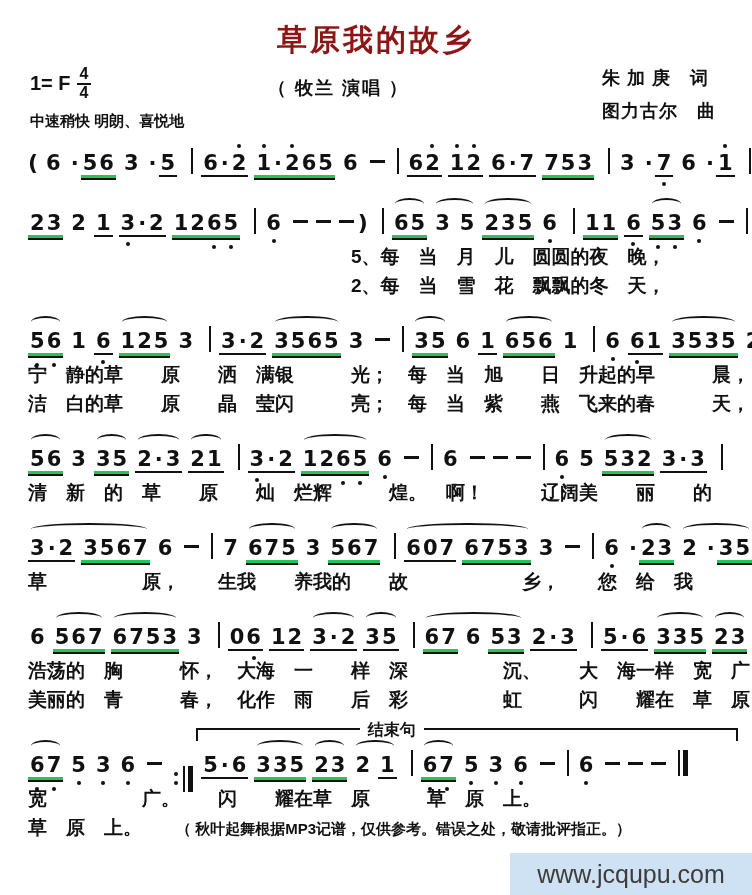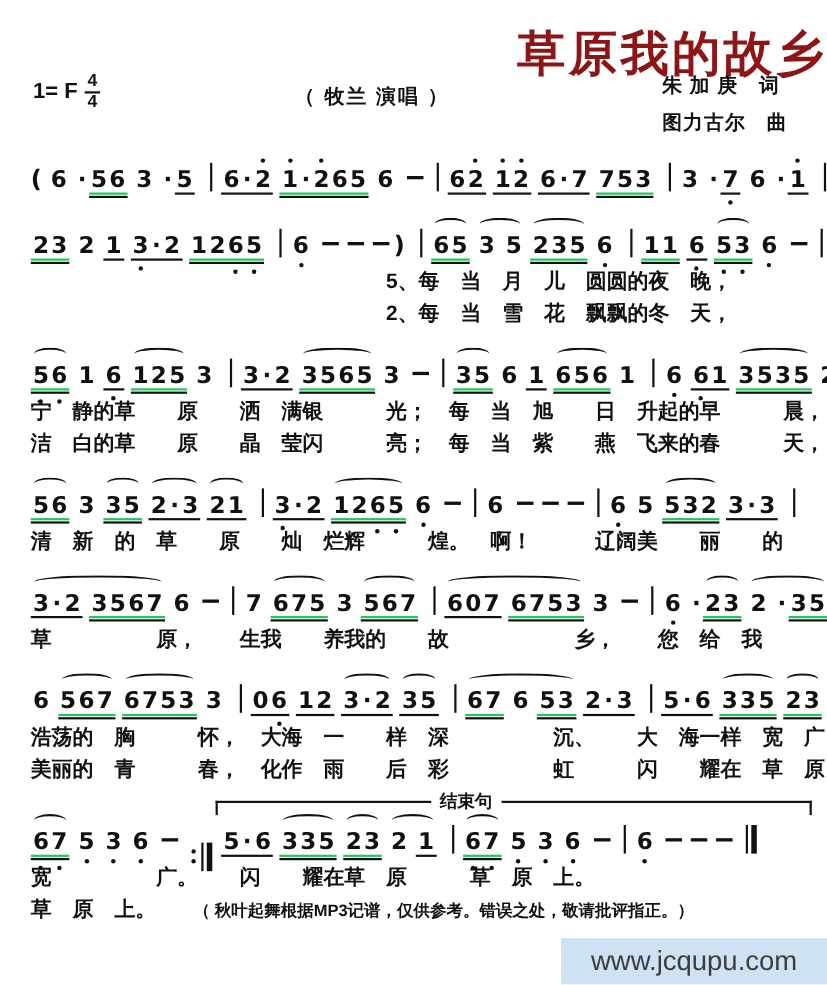--- a/index.html
+++ b/index.html
@@ -2,21 +2,21 @@
 <html><head>
 <meta charset="utf-8">
 <style>
   html,body{margin:0;padding:0;background:#fff;}
   body{width:752px;height:895px;overflow:hidden;position:relative;
        font-family:"Liberation Sans","DejaVu Sans",sans-serif;color:#111;}
   .page{position:relative;width:752px;height:895px;background:#fff;}
 
   
   .header{position:relative;height:132px;}
-  .title{margin:0;padding-top:20px;text-align:right;font-size:44px;font-weight:bold;
+  .title{margin:0;padding-top:20px;text-align:center;font-size:30px;font-weight:bold;
          letter-spacing:3px;}
   .subtitle{position:absolute;top:76px;left:0;width:90%;text-align:center;
             font-weight:bold;font-size:18px;letter-spacing:2px;}
   .left-meta{position:absolute;top:66px;left:30px;}
   .keysig{font-weight:bold;font-size:20px;display:flex;align-items:center;gap:6px;}
   .frac{display:inline-flex;flex-direction:column;align-items:center;line-height:1.05;
         font-size:16px;font-weight:bold;}
   .frac .top{border-bottom:2px solid #111;padding:0 3px;}
   .tempo{font-weight:bold;font-size:15px;margin-top:10px;}
   .credits{position:absolute;top:62px;right:36px;font-weight:bold;font-size:18px;
@@ -24,21 +24,21 @@
 
   
   .score{padding-left:28px;padding-right:8px;}
   .system{position:relative;margin-bottom:10px;}
   .system.has-ending{margin-top:20px;}
   .music{white-space:nowrap;padding-top:16px;height:34px;font-weight:bold;font-size:21px;
          font-family:"DejaVu Sans","Liberation Sans",sans-serif;}
   .tok{display:inline-block;margin-right:6px;vertical-align:baseline;}
   .ng{position:relative;display:inline-block;padding:0 1px;}
   .ng.u1{border-bottom:2px solid #111;}
-  .ng.u2{border-bottom:2px solid #22c55e;}
+  .ng.u2{border-bottom:4px solid #22c55e;}
   .ng.u2::after{content:'';position:absolute;left:0;right:0;bottom:-5px;height:2px;background:#111;}
   .n{position:relative;display:inline-block;padding:0 1px;}
   .n.hi::before{content:'';position:absolute;top:-7px;left:50%;transform:translateX(-50%);
                 width:4px;height:4px;border-radius:50%;background:#111;}
   .n.lo::after{content:'';position:absolute;bottom:-8px;left:50%;transform:translateX(-50%);
                width:4px;height:4px;border-radius:50%;background:#111;}
   .ng.u1 .n.lo::after{bottom:-11px;}
   .ng.u2 .n.lo::after{bottom:-14px;}
   .aug{display:inline-block;margin:0 2px;}
   .dash{display:inline-block;width:15px;height:3px;background:#111;vertical-align:7px;margin:0 4px;}
@@ -50,41 +50,42 @@
   .b2{width:5px;height:26px;background:#111;display:inline-block;}
   .slur{position:relative;display:inline-block;}
   .slur::before{content:'';position:absolute;top:-13px;left:3px;right:9px;height:10px;
                 border-top:2px solid #111;border-radius:50% 50% 0 0;}
   .paren{display:inline-block;font-size:22px;margin-right:6px;}
   .lyric{white-space:pre;font-weight:bold;font-size:19px;line-height:29px;}
   .src-note{font-size:15px;margin-left:34px;font-weight:bold;}
   .ending-bracket{position:absolute;top:-6px;left:168px;right:6px;height:11px;
                   border:2px solid #111;border-bottom:none;}
   .eb-label{position:absolute;top:-10px;left:36%;transform:translateX(-50%);background:#fff;
-            padding:0 8px;font-weight:bold;font-size:16px;line-height:20px;white-space:nowrap;margin-left:32px;}
+            padding:0 8px;font-weight:bold;font-size:16px;line-height:20px;white-space:nowrap;}
 
   
   .watermark{position:absolute;right:0;bottom:0;width:242px;height:42px;
              display:flex;align-items:center;justify-content:center;font-size:25px;}
 </style>
 </head>
 <body>
 
 <div class="page">
   <div class="header">
     <h1 class="title" style="color: rgb(142, 21, 21);">草原我的故乡</h1>
     <div class="subtitle">（ 牧兰 演唱 ）</div>
     <div class="left-meta">
       <div class="keysig">
         <span>1= F</span>
         <span class="frac">
           <span class="top">4</span>
           <span class="bot">4</span>
         </span>
       </div>
+      <div class="tempo">中速稍快 明朗、喜悦地</div>
     </div>
     <div class="credits">
       <div>朱 加 庚　词</div>
       <div>图力古尔　曲</div>
     </div>
   </div>
 
   <div class="score" id="score">
       <div class="system">
         <div class="music"><span class="paren tok">(</span><span class="ng tok"><span class="n">6</span></span><span class="aug tok">·</span><span class="ng tok u2"><span class="n">5</span><span class="n">6</span></span><span class="ng tok"><span class="n">3</span></span><span class="aug tok">·</span><span class="ng tok u1"><span class="n">5</span></span><span class="bar tok"></span><span class="ng tok u1"><span class="n">6</span><span class="aug">·</span><span class="n hi">2</span></span><span class="ng tok u2"><span class="n hi">1</span><span class="aug">·</span><span class="n hi">2</span><span class="n">6</span><span class="n">5</span></span><span class="ng tok"><span class="n">6</span></span><span class="dash tok"></span><span class="bar tok"></span><span class="ng tok u1"><span class="n">6</span><span class="n hi">2</span></span><span class="ng tok u1"><span class="n hi">1</span><span class="n hi">2</span></span><span class="ng tok u1"><span class="n">6</span><span class="aug">·</span><span class="n">7</span></span><span class="ng tok u2"><span class="n">7</span><span class="n">5</span><span class="n">3</span></span><span class="bar tok"></span><span class="ng tok"><span class="n">3</span></span><span class="aug tok">·</span><span class="ng tok u1"><span class="n lo">7</span></span><span class="ng tok"><span class="n">6</span></span><span class="aug tok">·</span><span class="ng tok u1"><span class="n hi">1</span></span><span class="bar tok"></span></div>

